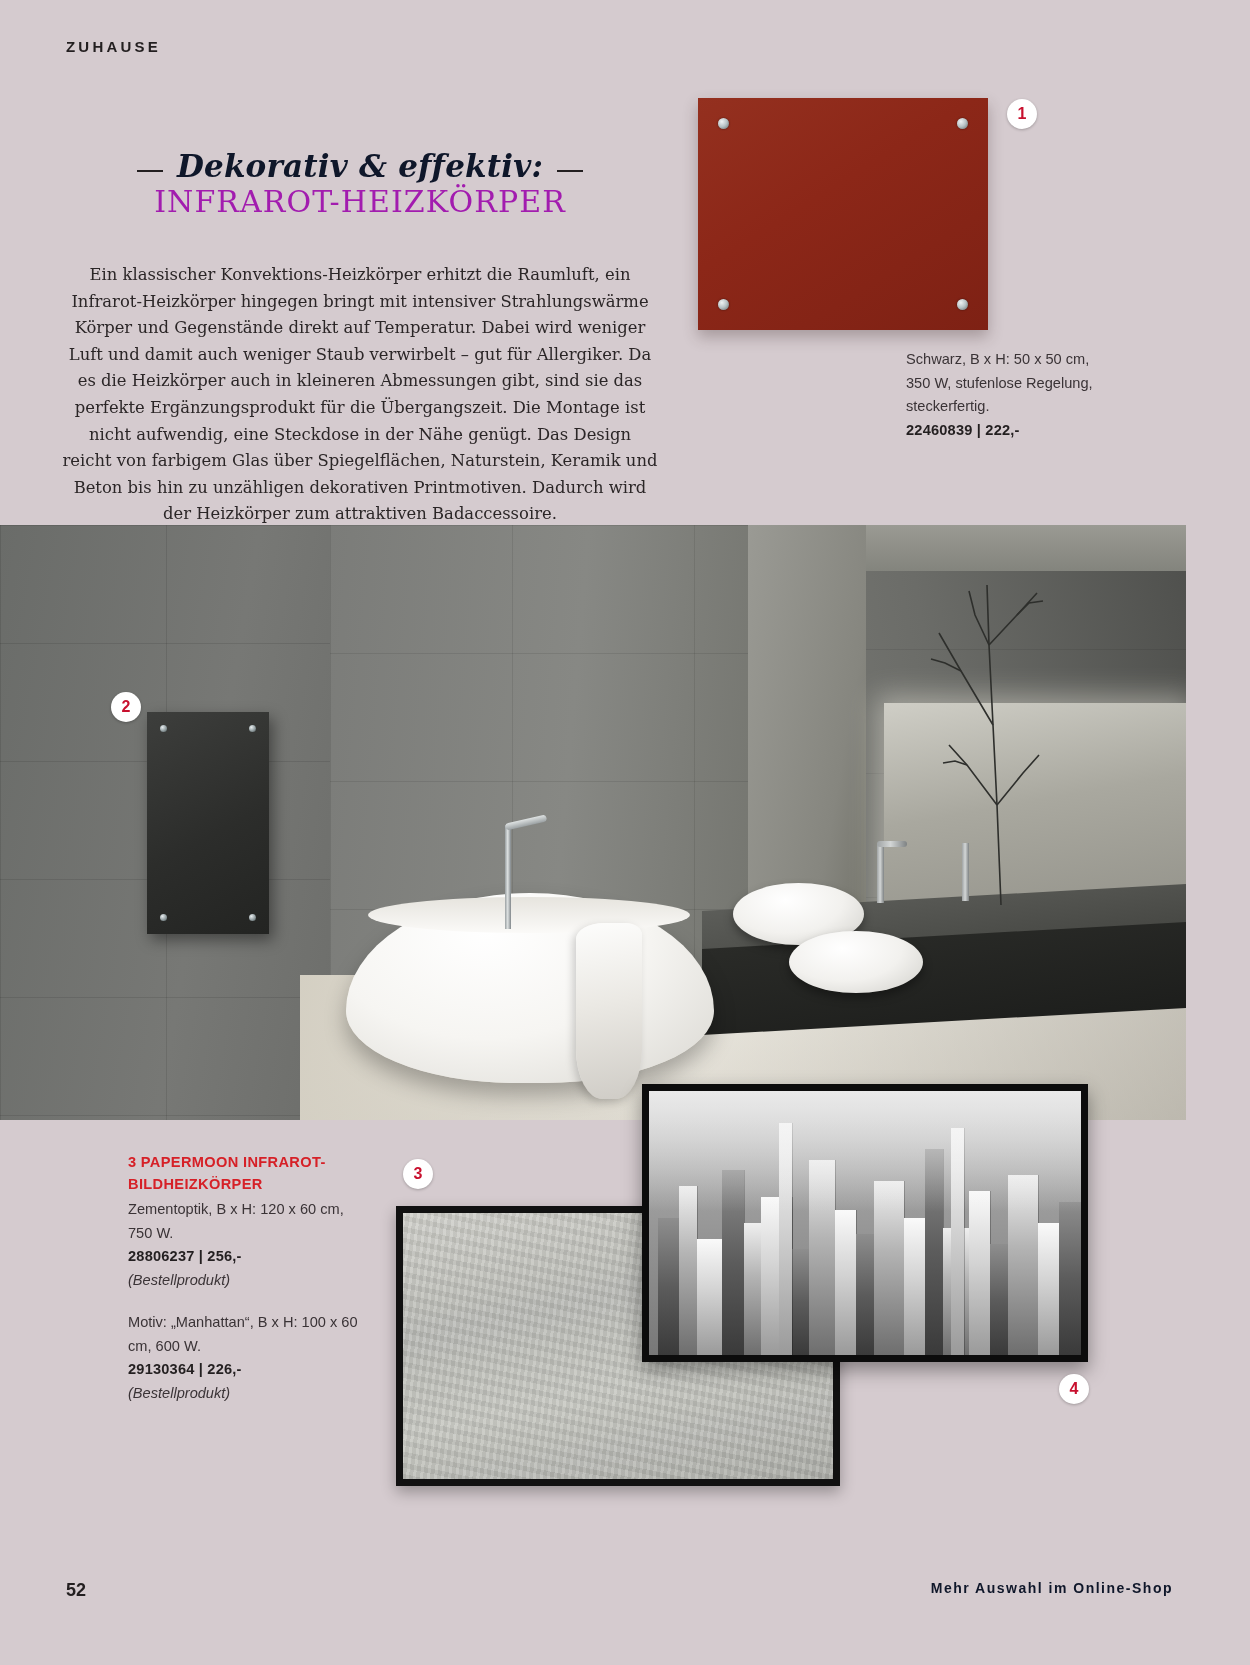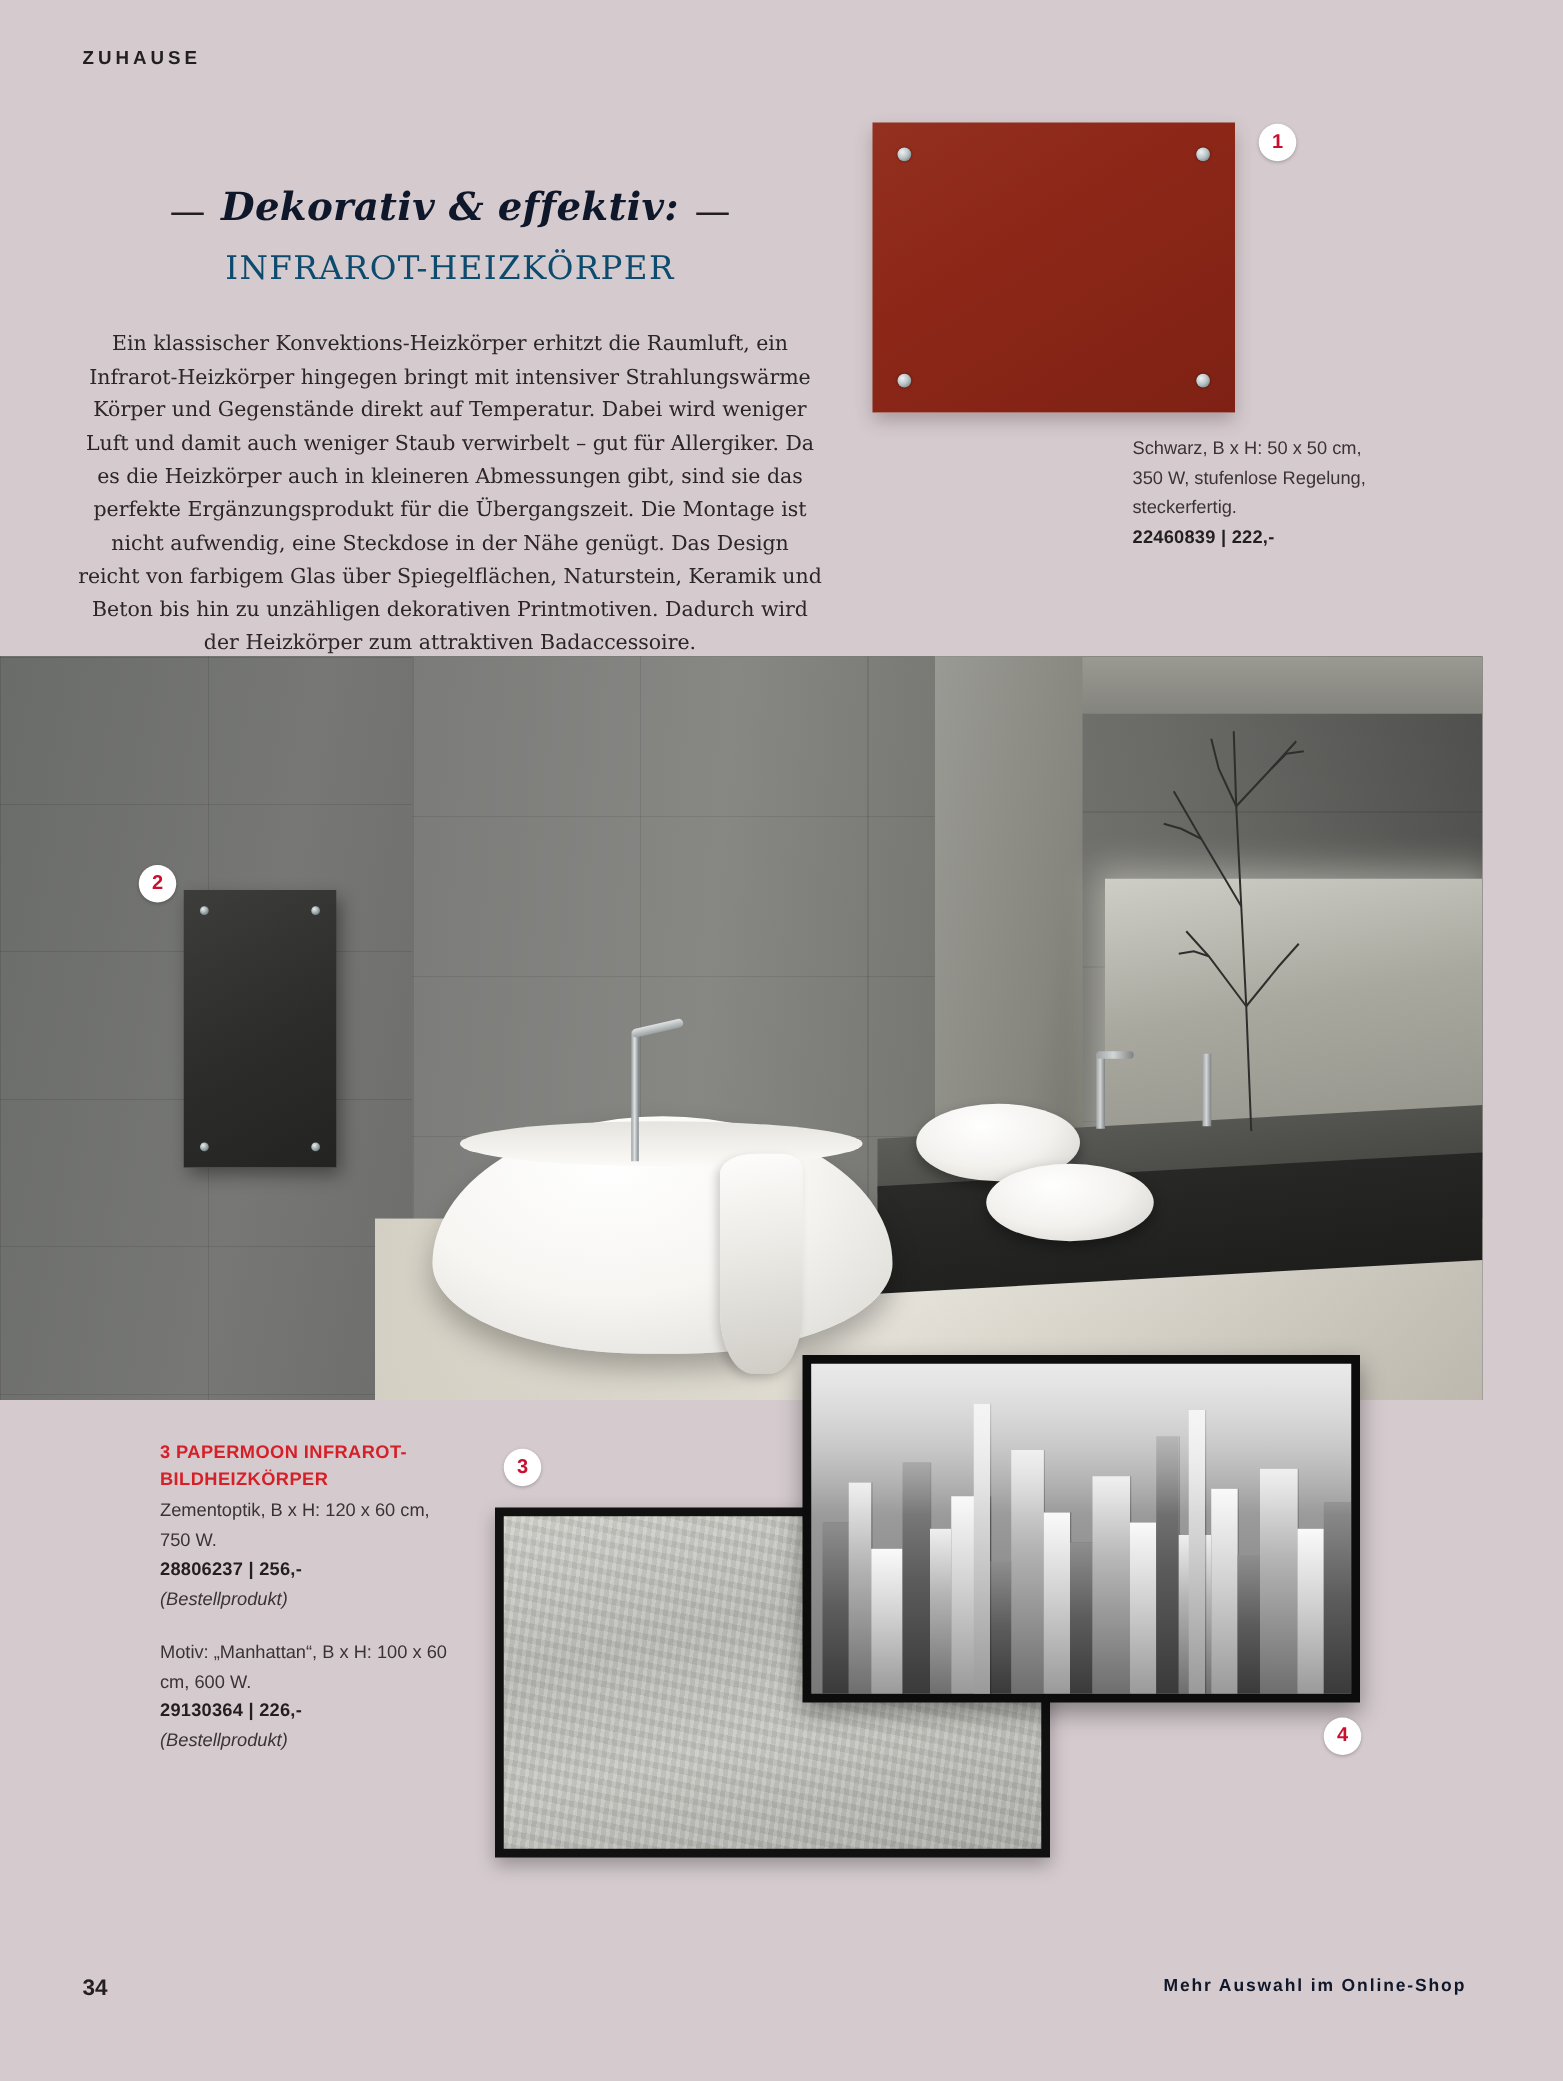--- a/index.html
+++ b/index.html
@@ -53,24 +53,24 @@
     position: absolute;
     top: 60%;
     width: 26px;
     height: 2px;
     background: #231f20;
   }
   .title-line1::before { left: -40px; }
   .title-line1::after  { right: -40px; }
   .title-line2 {
     font-family: "DejaVu Serif", "Liberation Serif", serif;
-    font-size: 26px;
+    font-size: 30px;
     letter-spacing: 1.1px;
-    color: #0c4a6e;
-    margin-top: 16px;
+    color: #a21caf;
+    margin-top: 0;
   }
 
   
   .intro {
     position: absolute;
     left: 62px;
     top: 262px;
     width: 596px;
     font-family: "DejaVu Serif", "Liberation Serif", serif;
     font-size: 16.4px;
@@ -478,16 +478,16 @@
       <div class="bld lt" style="left:90%; width:5%;  height:50%;"></div>
       <div class="bld dk" style="left:95%; width:5%;  height:58%;"></div>
       <div class="bld lt" style="left:30%; width:3%;  height:88%;"></div>
       <div class="bld lt" style="left:70%; width:3%;  height:86%;"></div>
       <div class="haze"></div>
     </div>
   </div>
 
   <div class="badge badge-4">4</div>
 
-  <div class="page-num">34</div>
+  <div class="page-num">52</div>
   <div class="footer-link">Mehr Auswahl im Online-Shop</div>
 
 </div>
 
 </body></html>

